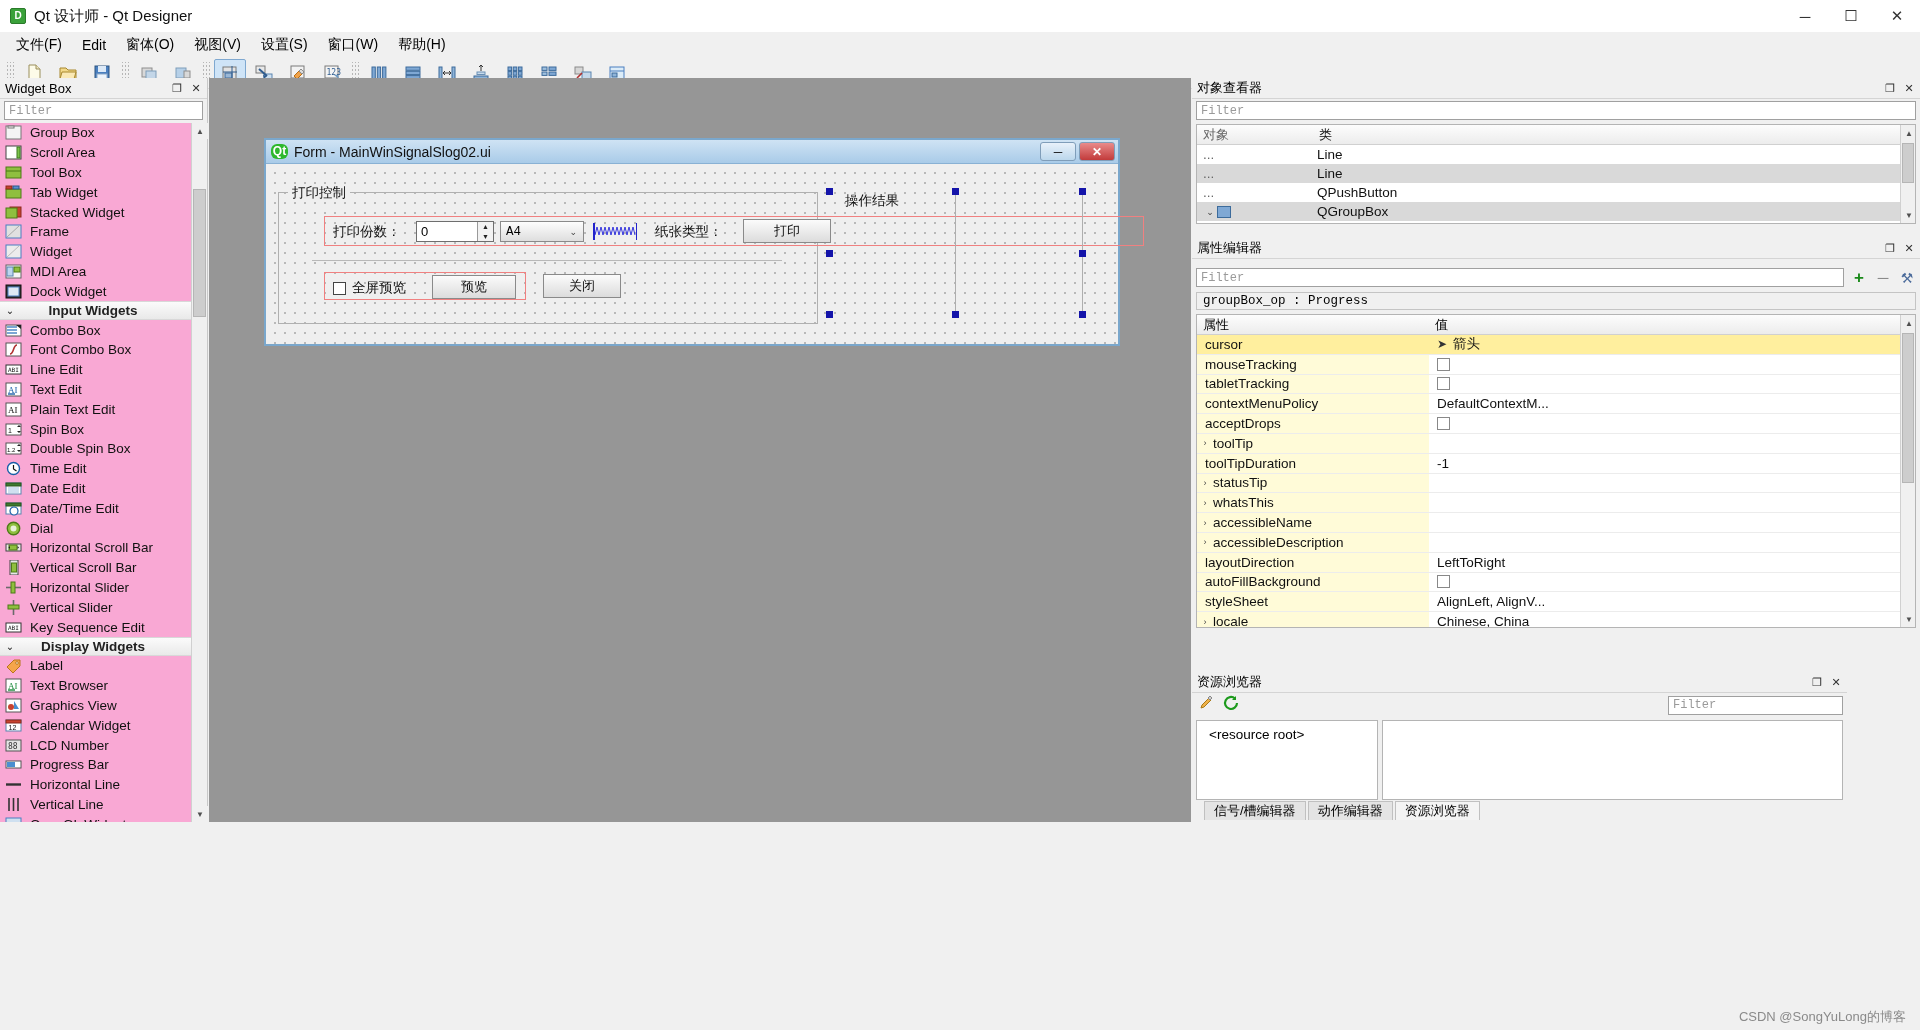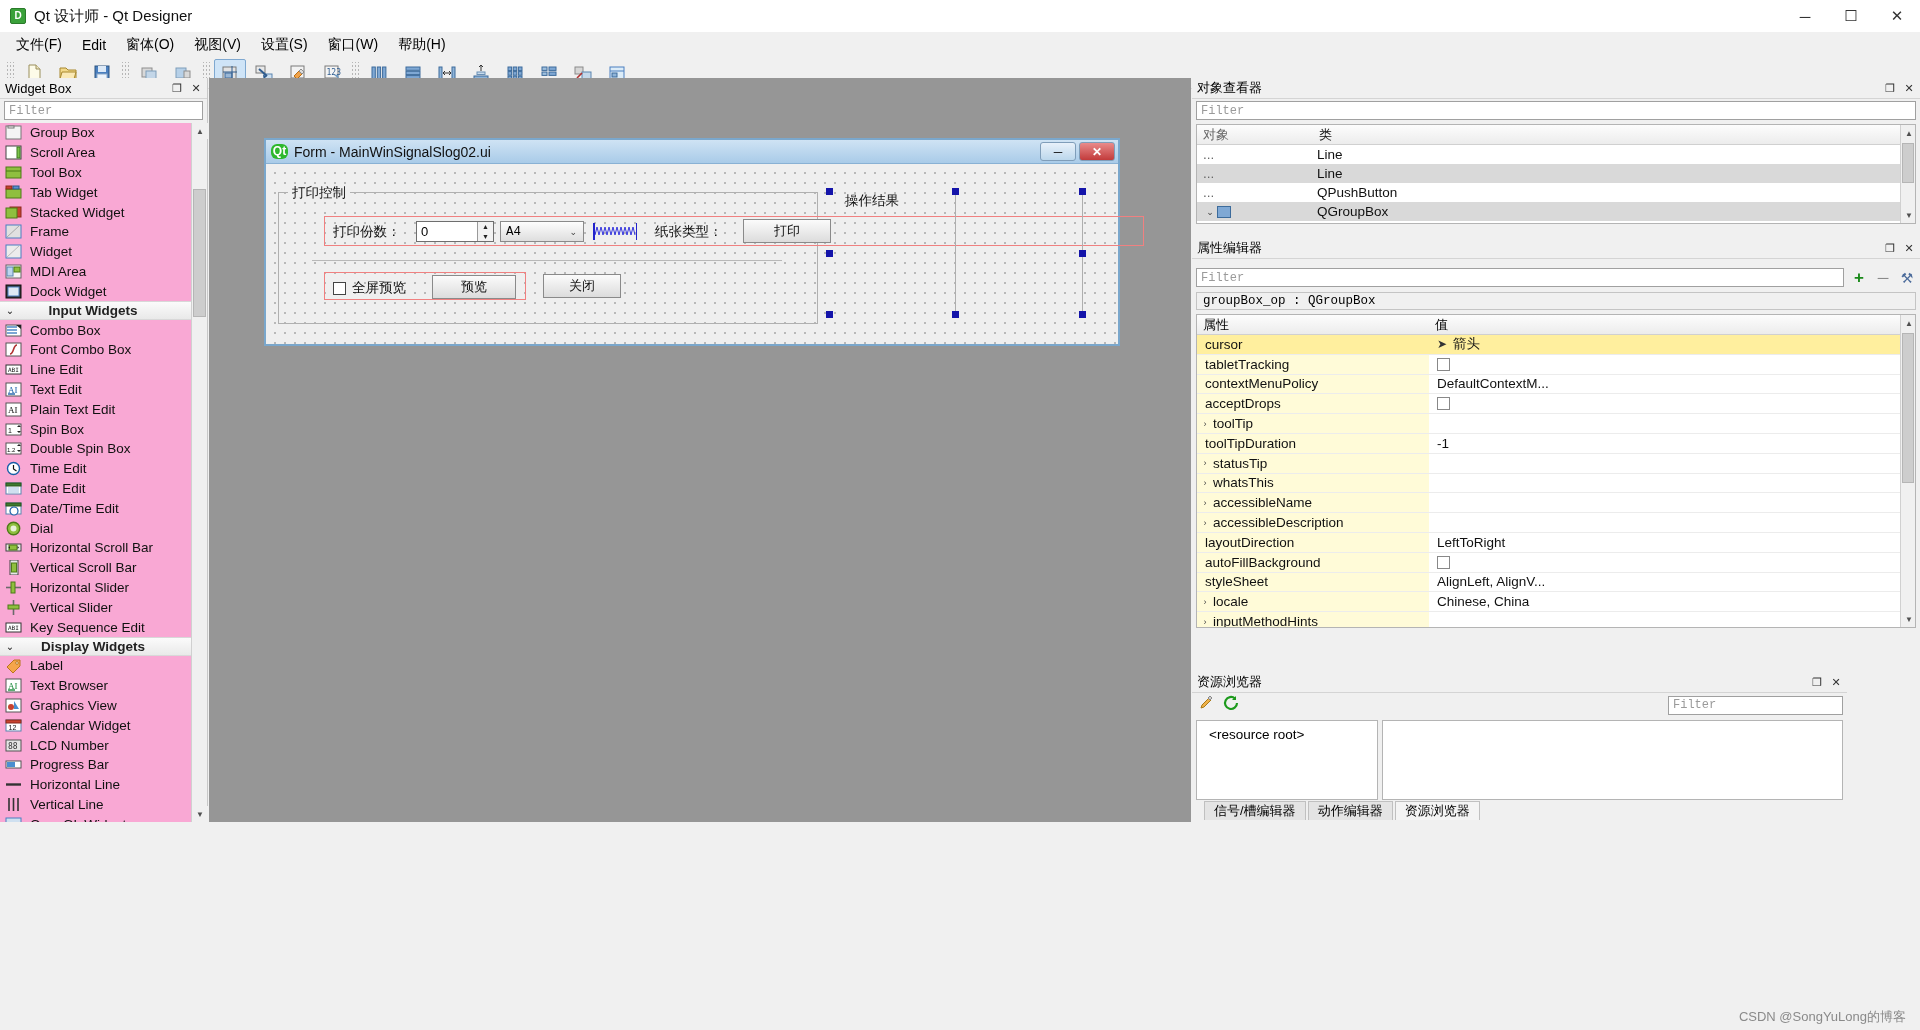--- a/index.html
+++ b/index.html
@@ -777,35 +777,43 @@
       <div class="btn">✕</div>
     </div>
 
     <div style="position:absolute; left:4px; top:29px; right:4px; height:21px; display:flex; align-items:center; gap:6px;">
       <div class="filterbox" style="flex:1; margin:0;">Filter</div>
       <div style="width:18px;height:18px;display:flex;align-items:center;justify-content:center;color:#1a8a1a;font-size:17px;font-weight:bold;">+</div>
       <div style="width:18px;height:18px;display:flex;align-items:center;justify-content:center;color:#8a8a8a;font-size:15px;">─</div>
       <div style="width:18px;height:18px;display:flex;align-items:center;justify-content:center;color:#4a6a9a;font-size:14px;">⚒</div>
     </div>
 
-    <div class="objsel" style="position:absolute; left:4px; right:4px; top:54px;">groupBox_op : QGroupBox</div>
+    <div class="objsel" style="position:absolute; left:4px; right:4px; top:54px;">groupBox_op : Progress</div>
 
     <div class="ptable" style="top:76px; height:314px;">
       <div class="th">
         <div style="width:232px;">属性</div>
         <div style="flex:1;">值</div>
       </div>
       <div id="prop-rows">
           <div class="prow sel">
             <div class="pname">
               <span>cursor</span>
             </div>
             <div class="pval">
               <span style="margin-right: 6px; font-size: 12px; color: rgb(51, 51, 51);">➤</span>
               <span>箭头</span>
+            </div>
+          </div>
+          <div class="prow">
+            <div class="pname">
+              <span>mouseTracking</span>
+            </div>
+            <div class="pval">
+              <span class="pcheck"></span>
             </div>
           </div>
           <div class="prow">
             <div class="pname">
               <span>tabletTracking</span>
             </div>
             <div class="pval">
               <span class="pcheck"></span>
             </div>
           </div>

